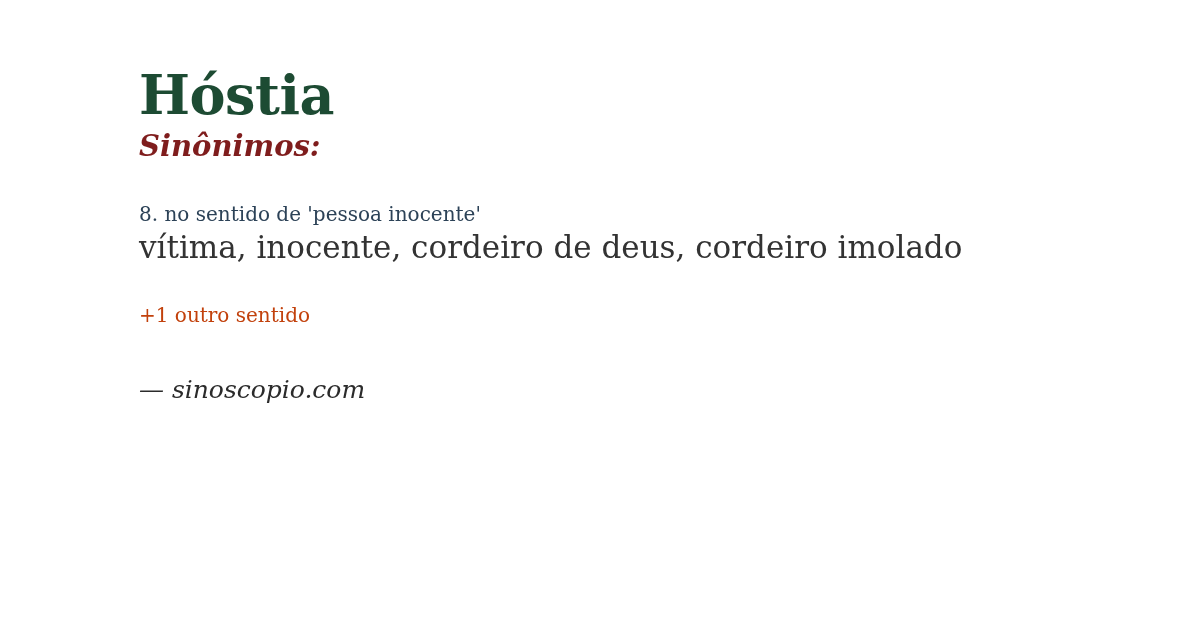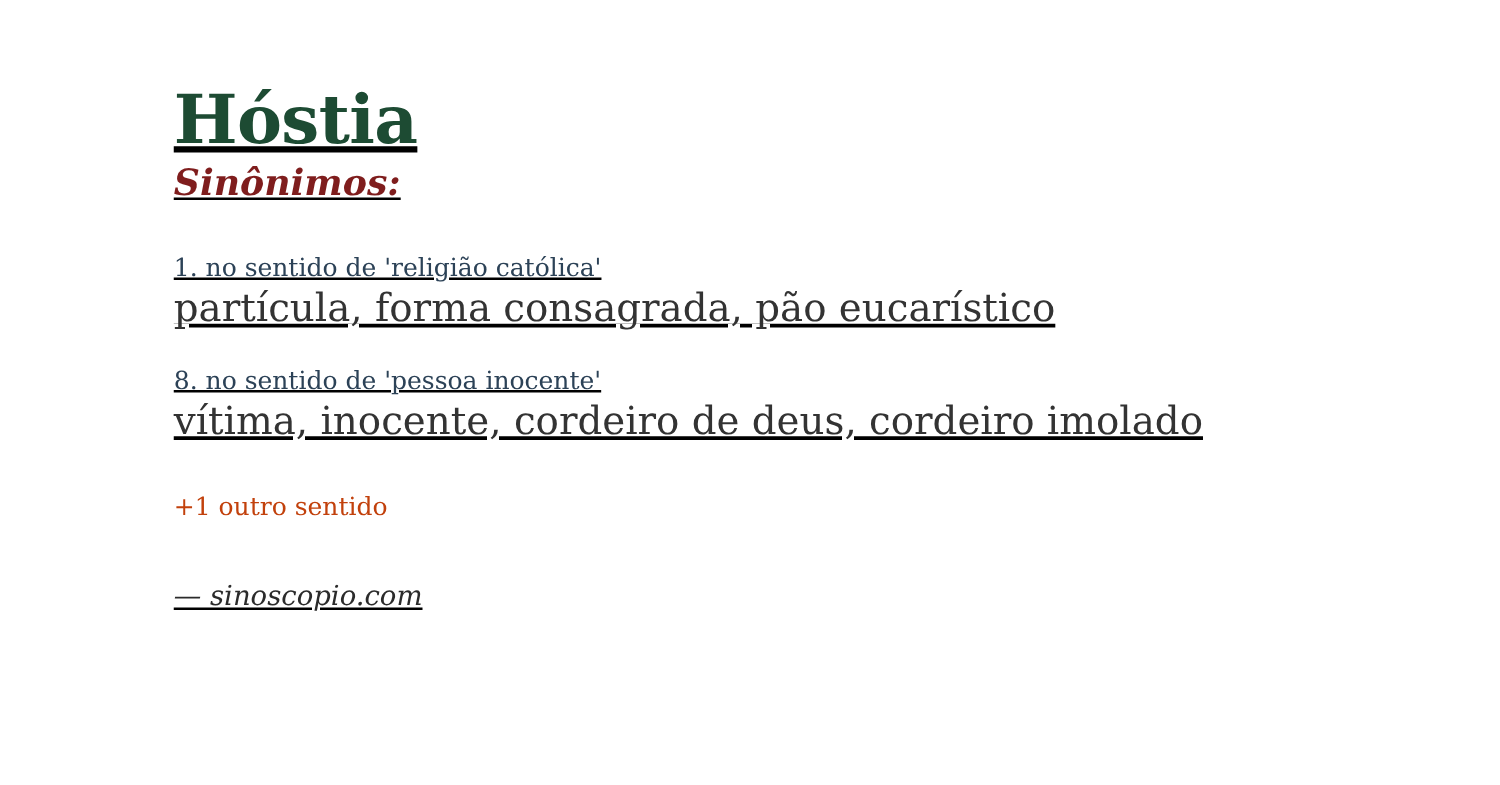--- a/index.html
+++ b/index.html
@@ -7,21 +7,20 @@
     width: 1200px;
     height: 628px;
     background: #ffffff;
     overflow: hidden;
     font-family: "DejaVu Serif", "Liberation Serif", serif;
   }
   .card {
     width: 1200px;
     height: 472px;
     padding: 66px 60px 0 139px;
-    text-decoration: underline;
   }
   .word-title {
     font-size: 54px;
     font-weight: 700;
     color: #1d4b33;
     line-height: 1.1;
     letter-spacing: -0.5px;
   }
   .synonyms-heading {
     font-size: 29px;
@@ -46,41 +45,37 @@
     color: #333333;
     line-height: 1.35;
   }
   .more-senses {
     font-size: 20px;
     color: #c2410c;
     margin-top: 12px;
     display: inline-block;
   }
   .attribution {
-    font-size: 22px;
+    font-size: 25px;
     font-style: italic;
     color: #2b2b2b;
     margin-top: 48px;
   }
 </style>
 </head>
 <body>
 
 <div class="card">
 
   <h1 class="word-title">Hóstia</h1>
 
   <h2 class="synonyms-heading">Sinônimos:</h2>
 
   <div class="senses">
 
-    <div class="sense-item">
-      <div class="sense-label">1. no sentido de 'religião católica'</div>
-      <div class="sense-synonyms">partícula, forma consagrada, pão eucarístico</div>
-    </div>
 
 
     <div class="sense-item">
       <div class="sense-label">8. no sentido de 'pessoa inocente'</div>
       <div class="sense-synonyms">vítima, inocente, cordeiro de deus, cordeiro imolado</div>
     </div>
 
   </div>
 
   <div class="more-senses">+1 outro sentido</div>

